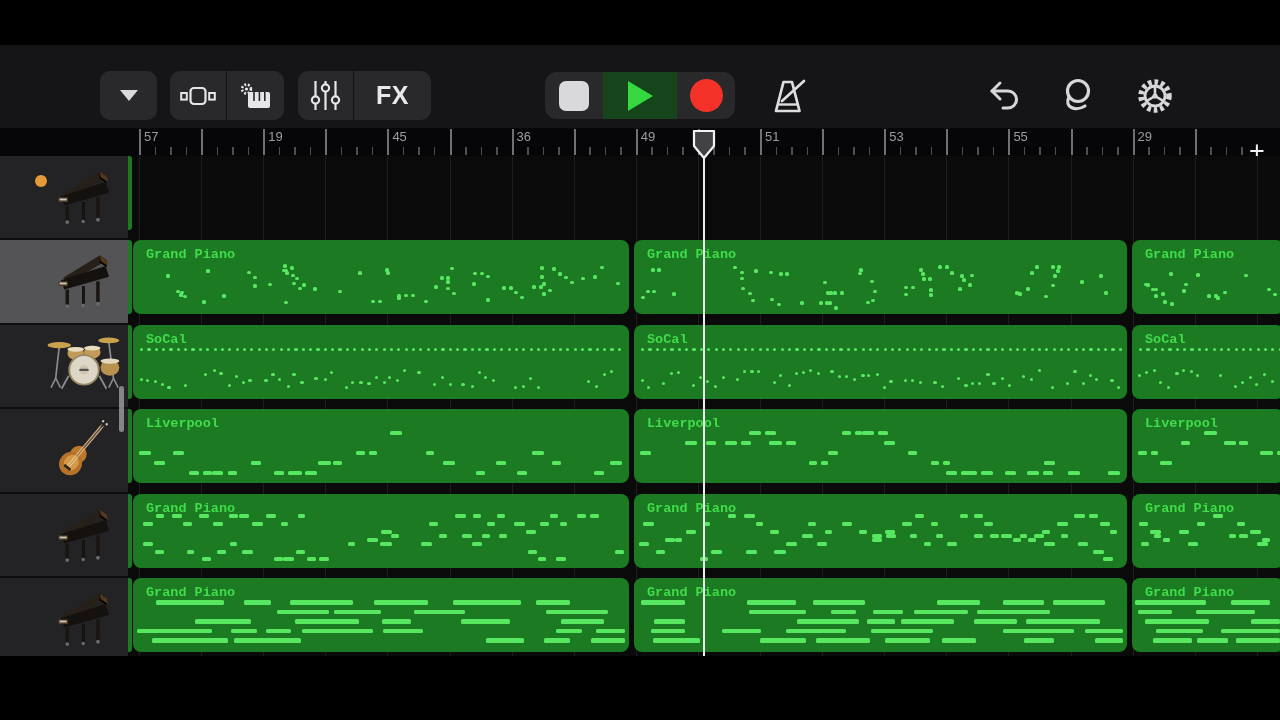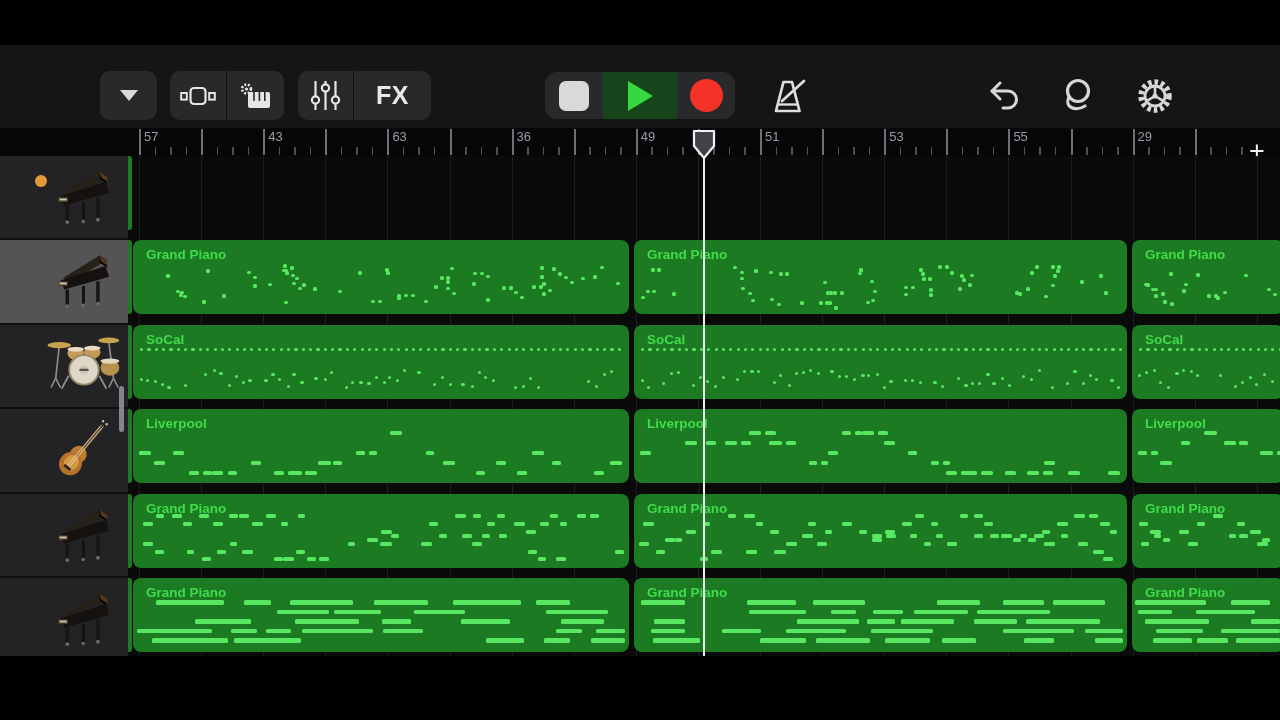--- a/index.html
+++ b/index.html
@@ -24,21 +24,21 @@
   .mlabel{position:absolute;top:1px;color:#9b9ba1;font-size:13px;font-weight:500;}
   
   .hcol{position:absolute;left:0;top:111px;width:128px;height:500px;overflow:hidden;}
   .hrow{position:absolute;left:0;width:128px;background:#232325;border-bottom:2px solid #0e0e0f;box-sizing:border-box;}
   .hrow.sel{background:#545457;}
   .hicon{position:absolute;left:44px;top:6px;}
   .recdot{position:absolute;left:35px;top:19px;width:12px;height:12px;border-radius:50%;}
   
   .timeline{position:absolute;left:128px;top:111px;width:1152px;height:500px;background:#0a0a0b;overflow:hidden;}
   .gridline{position:absolute;top:0;width:1px;height:500px;background:#1e1e20;}
-  .region{position:absolute;border-radius:8px;overflow:hidden;}
+  .region{position:absolute;border-radius:8px;overflow:hidden;font-family:Liberation Mono, monospace;}
   .sliver{position:absolute;border-radius:3px;}
   .rlabel{position:absolute;left:13px;top:7px;font-size:13.5px;font-weight:700;}
   .note{position:absolute;border-radius:1.5px;}
   .vscroll{position:absolute;border-radius:3px;background:rgba(150,150,155,.85);}
   
   .phline{position:absolute;width:2px;background:#ededf0;}
   .phhandle{position:absolute;}
   .letterbox{position:absolute;left:0;width:1280px;background:#000;}
 </style>
 </head>
@@ -148,30 +148,30 @@
     <div class="tickM" style="left: 139px;"></div>
         <div class="mlabel" style="left: 144px;">57</div>
         <div class="tickB" style="left: 154.525px;"></div>
         <div class="tickB" style="left: 170.05px;"></div>
         <div class="tickB" style="left: 185.575px;"></div>
         <div class="tickM" style="left: 201.1px;"></div>
         <div class="tickB" style="left: 216.625px;"></div>
         <div class="tickB" style="left: 232.15px;"></div>
         <div class="tickB" style="left: 247.675px;"></div>
         <div class="tickM" style="left: 263.2px;"></div>
-        <div class="mlabel" style="left: 268.2px;">43</div>
+        <div class="mlabel" style="left: 268.2px;">19</div>
         <div class="tickB" style="left: 278.725px;"></div>
         <div class="tickB" style="left: 294.25px;"></div>
         <div class="tickB" style="left: 309.775px;"></div>
         <div class="tickM" style="left: 325.3px;"></div>
         <div class="tickB" style="left: 340.825px;"></div>
         <div class="tickB" style="left: 356.35px;"></div>
         <div class="tickB" style="left: 371.875px;"></div>
         <div class="tickM" style="left: 387.4px;"></div>
-        <div class="mlabel" style="left: 392.4px;">63</div>
+        <div class="mlabel" style="left: 392.4px;">45</div>
         <div class="tickB" style="left: 402.925px;"></div>
         <div class="tickB" style="left: 418.45px;"></div>
         <div class="tickB" style="left: 433.975px;"></div>
         <div class="tickM" style="left: 449.5px;"></div>
         <div class="tickB" style="left: 465.025px;"></div>
         <div class="tickB" style="left: 480.55px;"></div>
         <div class="tickB" style="left: 496.075px;"></div>
         <div class="tickM" style="left: 511.6px;"></div>
         <div class="mlabel" style="left: 516.6px;">36</div>
         <div class="tickB" style="left: 527.125px;"></div>

